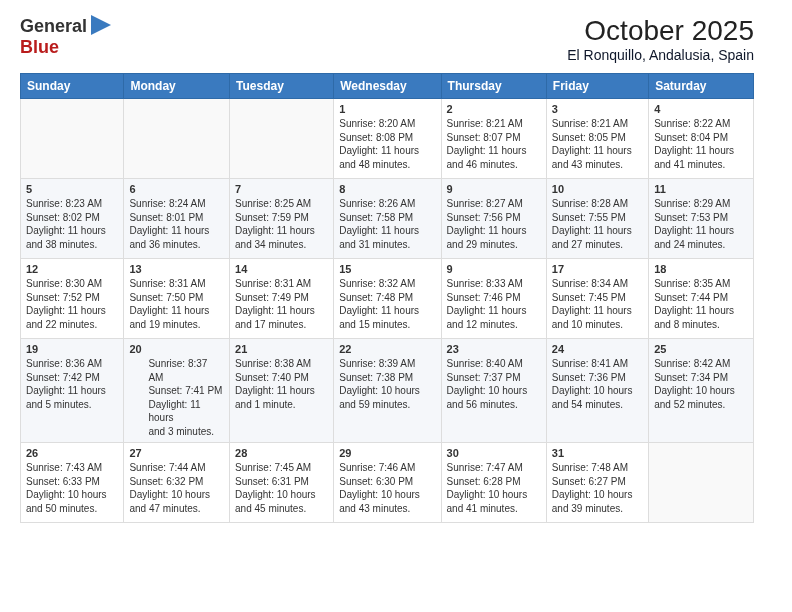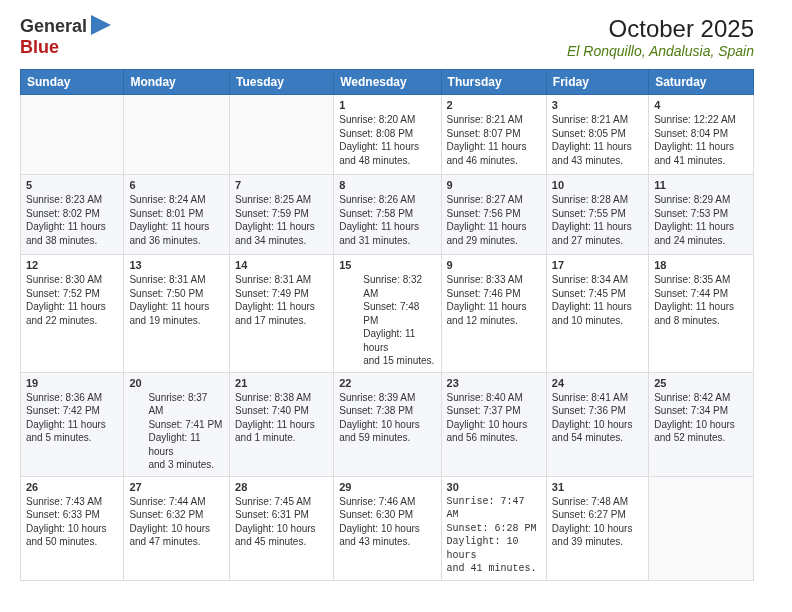--- a/index.html
+++ b/index.html
@@ -30,28 +30,27 @@
     .logo-blue { color: #3a7abf; }
     .logo-icon {
       width: 22px;
       height: 22px;
       margin-left: 2px;
     }
     .title-block {
       text-align: right;
     }
     .month-title {
-      font-size: 24px;
+      font-size: 28px;
       font-weight: normal;
       color: #222;
     }
     .location {
       font-size: 14px;
-      color: #4d7c0f;
-      font-style: italic;
+      color: #0f172a;
     }
     .calendar {
       width: 100%;
       border-collapse: collapse;
       border: 1px solid #ccc;
       padding-left: 29px;
     }
     .calendar th {
       background: #3a7abf;
       color: #fff;
@@ -146,21 +145,21 @@
           </td>
           <td>
             <span class="day-number">3</span>
             <div class="day-info" style="white-space: pre-line;">Sunrise: 8:21 AM
 Sunset: 8:05 PM
 Daylight: 11 hours
 and 43 minutes.</div>
           </td>
           <td>
             <span class="day-number">4</span>
-            <div class="day-info" style="white-space: pre-line;">Sunrise: 12:22 AM
+            <div class="day-info" style="white-space: pre-line;">Sunrise: 8:22 AM
 Sunset: 8:04 PM
 Daylight: 11 hours
 and 41 minutes.</div>
           </td>
         </tr>
         <tr>
           <td>
             <span class="day-number">5</span>
             <div class="day-info" style="white-space: pre-line;">Sunrise: 8:23 AM
 Sunset: 8:02 PM
@@ -227,21 +226,21 @@
           </td>
           <td>
             <span class="day-number">14</span>
             <div class="day-info" style="white-space: pre-line;">Sunrise: 8:31 AM
 Sunset: 7:49 PM
 Daylight: 11 hours
 and 17 minutes.</div>
           </td>
           <td>
             <span class="day-number">15</span>
-            <div class="day-info" style="white-space: pre-line; margin-left: 24px;">Sunrise: 8:32 AM
+            <div class="day-info" style="white-space: pre-line;">Sunrise: 8:32 AM
 Sunset: 7:48 PM
 Daylight: 11 hours
 and 15 minutes.</div>
           </td>
           <td>
             <span class="day-number">9</span>
             <div class="day-info" style="white-space: pre-line;">Sunrise: 8:33 AM
 Sunset: 7:46 PM
 Daylight: 11 hours
 and 12 minutes.</div>
@@ -336,21 +335,21 @@
           </td>
           <td>
             <span class="day-number">29</span>
             <div class="day-info" style="white-space: pre-line;">Sunrise: 7:46 AM
 Sunset: 6:30 PM
 Daylight: 10 hours
 and 43 minutes.</div>
           </td>
           <td>
             <span class="day-number">30</span>
-            <div class="day-info" style="white-space: pre-line; font-family: Liberation Mono, monospace;">Sunrise: 7:47 AM
+            <div class="day-info" style="white-space: pre-line;">Sunrise: 7:47 AM
 Sunset: 6:28 PM
 Daylight: 10 hours
 and 41 minutes.</div>
           </td>
           <td>
             <span class="day-number">31</span>
             <div class="day-info" style="white-space: pre-line;">Sunrise: 7:48 AM
 Sunset: 6:27 PM
 Daylight: 10 hours
 and 39 minutes.</div>

